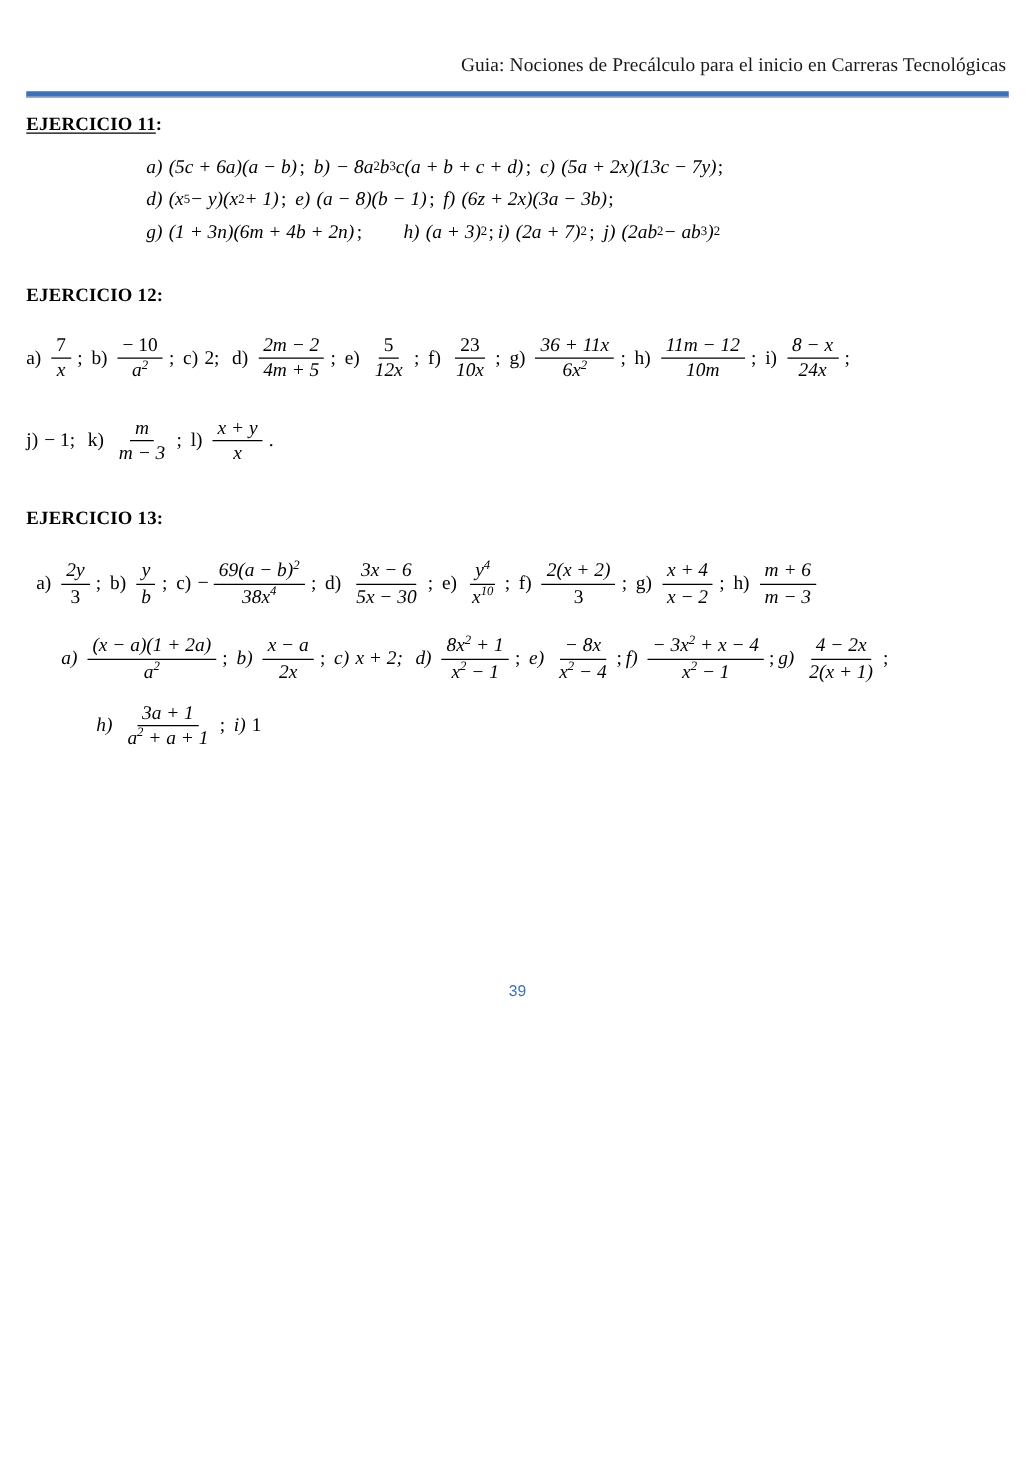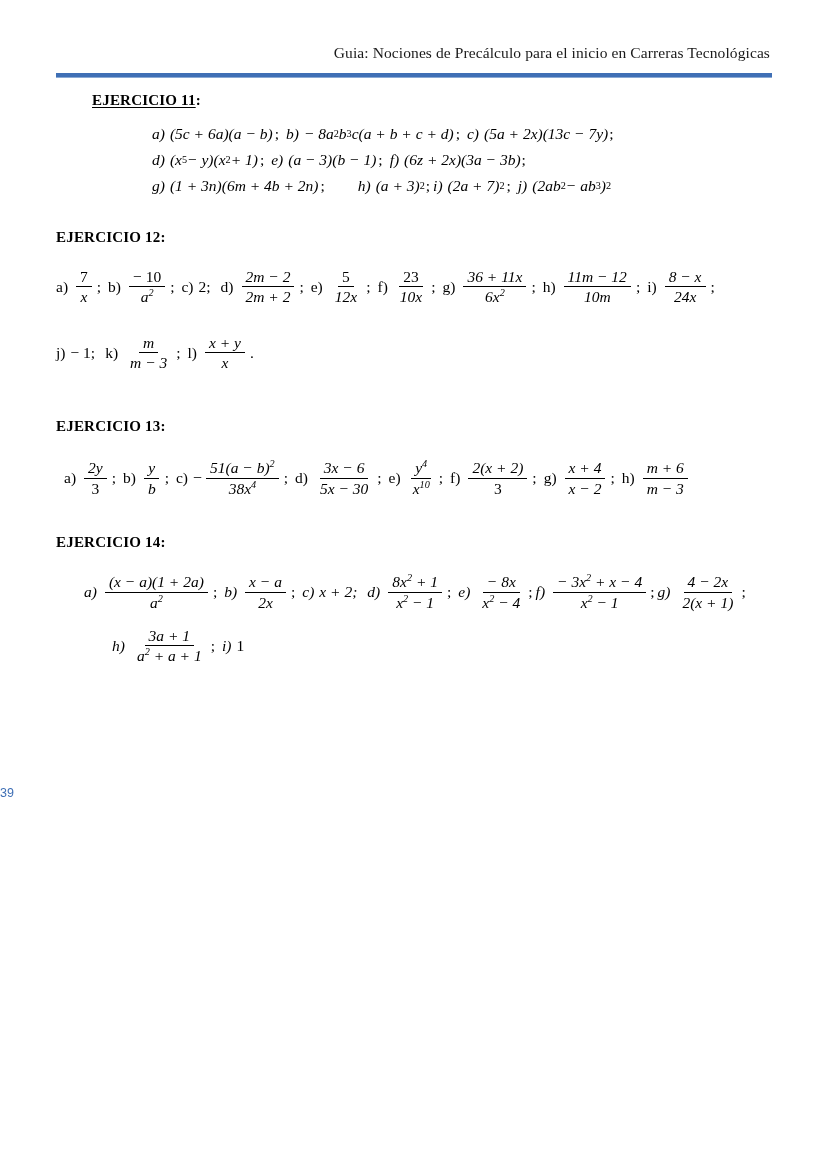--- a/index.html
+++ b/index.html
@@ -14,21 +14,21 @@
     color: #000000;
     position: relative;
     overflow: hidden;
   }
 
   .page {
     position: relative;
     width: 828px;
     height: 854px;
     box-sizing: border-box;
-    padding: 0 56px;
+    padding: 0 21px;
   }
 
   
   .header {
     padding-top: 44px;
     text-align: right;
     font-size: 15.5px;
     letter-spacing: 0.1px;
     color: #1a1a1a;
     padding-right: 2px;
@@ -45,25 +45,24 @@
   .ej-heading {
     font-weight: bold;
     font-size: 15px;
     letter-spacing: 0.2px;
     margin: 0;
     display: inline-block;
   }
   .ej-heading .u {
     text-decoration: underline;
     text-underline-offset: 2px;
-    margin-left: 36px;
   }
   .heading-row { margin-top: 13px; }
   .heading-row.h12 { margin-top: 33px; }
-  .heading-row.h13 { margin-top: 46px; }
+  .heading-row.h13 { margin-top: 35px; }
   .heading-row.h14 { margin-top: 36px; }
 
   
   .math-row {
     display: flex;
     flex-wrap: nowrap;
     align-items: center;
     font-size: 15.5px;
     white-space: nowrap;
   }
@@ -140,21 +139,21 @@
     font-size: 16px;
     margin-right: 1px;
   }
 
   
   .footer {
     position: absolute;
     left: 0;
     right: 0;
     bottom: 54px;
-    text-align: left;
+    text-align: center;
     font-size: 12.5px;
     color: #3f6fb5;
     font-family: "Liberation Sans", sans-serif;
   }
 </style>
 </head>
 <body>
 
 <div class="page">
 
@@ -189,21 +188,21 @@
   <div class="math-row center-ind r11b">
     <span class="lbl">d)</span>
     <span class="expr">(x</span>
       <sup>5</sup>
       <span class="expr"> − y)</span>
       <span class="expr">(x</span>
       <sup>2</sup>
       <span class="expr"> + 1)</span>
       <span class="sep">;</span>
     <span class="lbl">e)</span>
-    <span class="expr">(a − 3)</span>
+    <span class="expr">(a − 8)</span>
       <span class="expr">(b − 1)</span>
       <span class="sep">;</span>
     <span class="lbl">f)</span>
     <span class="expr">(6z + 2x)</span>
       <span class="expr">(3a − 3b)</span>
       <span class="sep-tight sep">;</span>
   </div>
 
   <div class="math-row center-ind r11c">
     <span class="lbl">g)</span>
@@ -244,21 +243,21 @@
         <span class="fr-num upr">− 10</span>
         <span class="fr-den expr"><span>a</span><sup>2</sup></span>
       </span>
     <span class="sep">;</span>
     <span class="lbl-up">c)</span>
     <span class="upr">2;</span>
     <span class="gap-sm"></span>
     <span class="lbl-up">d)</span>
     <span class="frac">
         <span class="fr-num expr">2m − 2</span>
-        <span class="fr-den expr">2m + 2</span>
+        <span class="fr-den expr">4m + 5</span>
       </span>
     <span class="sep">;</span>
     <span class="lbl-up">e)</span>
     <span class="frac">
         <span class="fr-num upr">5</span>
         <span class="fr-den expr">12x</span>
       </span>
     <span class="sep">;</span>
     <span class="lbl-up">f)</span>
     <span class="frac">
@@ -317,21 +316,21 @@
     <span class="sep">;</span>
     <span class="lbl-up">b)</span>
     <span class="frac">
         <span class="fr-num expr">y</span>
         <span class="fr-den expr">b</span>
       </span>
     <span class="sep">;</span>
     <span class="lbl-up">c)</span>
     <span class="neg-sign upr">−</span>
     <span class="frac">
-        <span class="fr-num expr"><span>51(a − b)</span><sup>2</sup></span>
+        <span class="fr-num expr"><span>69(a − b)</span><sup>2</sup></span>
         <span class="fr-den expr"><span>38x</span><sup>4</sup></span>
       </span>
     <span class="sep">;</span>
     <span class="lbl-up">d)</span>
     <span class="frac">
         <span class="fr-num expr">3x − 6</span>
         <span class="fr-den expr">5x − 30</span>
       </span>
     <span class="sep">;</span>
     <span class="lbl-up">e)</span>
@@ -352,23 +351,20 @@
         <span class="fr-den expr">x − 2</span>
       </span>
     <span class="sep">;</span>
     <span class="lbl-up">h)</span>
     <span class="frac">
         <span class="fr-num expr">m + 6</span>
         <span class="fr-den expr">m − 3</span>
       </span>
   </div>
 
-  <div class="heading-row h14">
-    <span class="ej-heading u">EJERCICIO 14:</span>
-  </div>
 
   <div class="math-row ind-14 r14a">
     <span class="lbl">a)</span>
     <span class="frac small">
         <span class="fr-num expr">(x − a)(1 + 2a)</span>
         <span class="fr-den expr"><span>a</span><sup>2</sup></span>
       </span>
     <span class="sep">;</span>
     <span class="lbl">b)</span>
     <span class="frac small">

